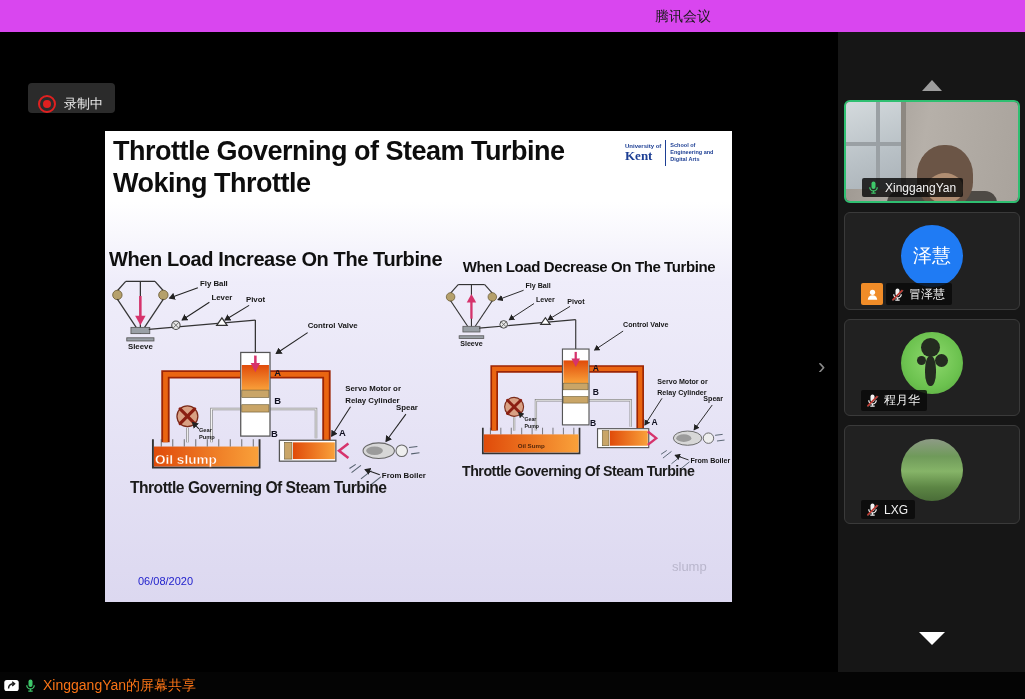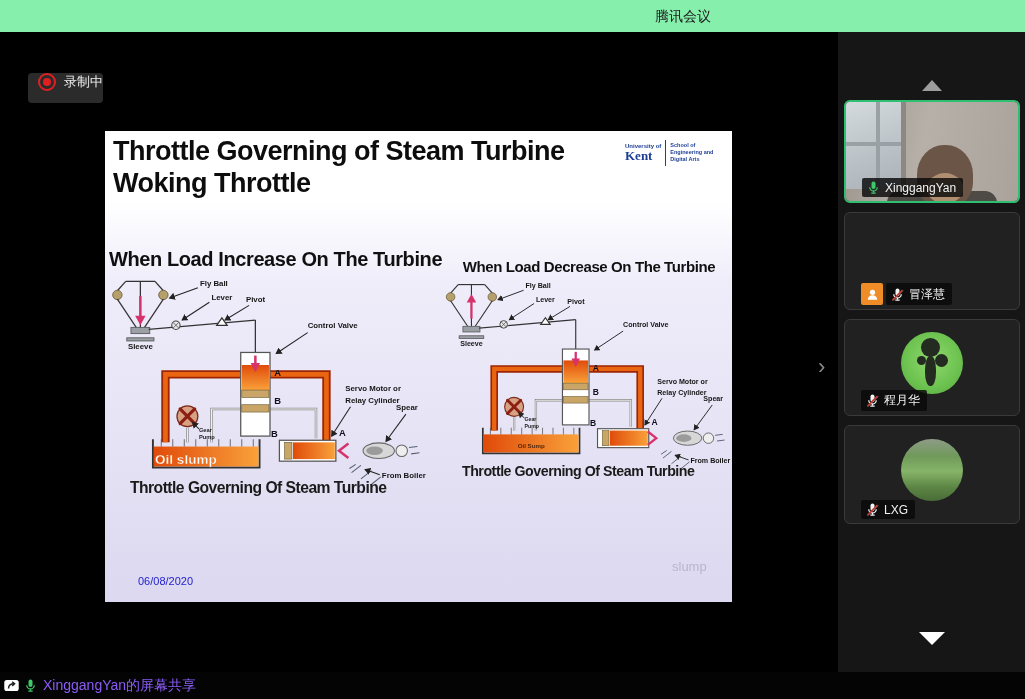--- a/index.html
+++ b/index.html
@@ -1,24 +1,24 @@
 <!DOCTYPE html>
 <html><head>
 <meta charset="utf-8">
 <style>
   html,body{margin:0;padding:0;}
   body{width:1025px;height:699px;overflow:hidden;background:#000;font-family:"Liberation Sans",sans-serif;position:relative;}
 
   
-  .titlebar{position:absolute;left:0;top:0;width:1025px;height:32px;background:#86efac;}
+  .titlebar{position:absolute;left:0;top:0;width:1025px;height:32px;background:#d946ef;}
   .titlebar .title{position:absolute;left:655px;top:8px;font-size:14px;color:#1b1b1b;}
 
   
   .stage{position:absolute;left:0;top:32px;width:838px;height:640px;background:#000;}
-  .rec-badge{position:absolute;left:28px;top:41px;height:30px;background:#2b2b2b;border-radius:4px;display:flex;align-items:flex-start;gap:8px;padding:0 0 0 10px;}
+  .rec-badge{position:absolute;left:28px;top:51px;height:30px;background:#2b2b2b;border-radius:4px;display:flex;align-items:flex-end;gap:8px;padding:0 12px 0 10px;}
   .rec-dot{width:14px;height:14px;border-radius:50%;border:2px solid #e02020;display:flex;align-items:center;justify-content:center;}
   .rec-dot i{display:block;width:8px;height:8px;border-radius:50%;background:#e02020;}
   .rec-badge span{color:#eee;font-size:13px;}
   .collapse-chevron{position:absolute;left:818px;top:324px;color:#8a8a8a;font-size:22px;line-height:22px;cursor:pointer;}
 
   
   .slide{position:absolute;left:105px;top:99px;width:627px;height:471px;background:linear-gradient(180deg,#ffffff 0%,#ffffff 15%,#efedfa 32%,#dcd8f0 100%);overflow:hidden;}
   .slide-title{position:absolute;left:8px;top:4px;font-size:27px;line-height:32px;font-weight:bold;color:#0d0d0d;letter-spacing:-0.5px;}
   .kent-logo{position:absolute;right:3px;top:4px;width:102px;height:33px;background:#fff;display:flex;align-items:center;gap:4px;padding:1px 2px;}
   .kent-left{display:flex;flex-direction:column;align-items:flex-start;}
@@ -109,21 +109,21 @@
   .vs-bar2{position:absolute;left:0;top:46%;width:100%;height:4px;background:#9aa0a4;}
   .vs-box{position:absolute;left:44%;top:56%;width:38px;height:26px;background:#8f988f;border-top:7px solid #b03a2e;}
   .vs-head{position:absolute;right:26%;bottom:-6px;width:56px;height:62px;background:#6b5546;border-radius:48% 48% 40% 40%;}
   .vs-face{position:absolute;left:10px;top:28px;width:36px;height:30px;background:#b08e72;border-radius:50% 50% 45% 45%;}
   .vs-shoulder{position:absolute;right:12%;bottom:-16px;width:110px;height:26px;background:#4e4a45;border-radius:12px 12px 0 0;}
 
   
   .footerbar{position:absolute;left:0;top:672px;width:1025px;height:27px;background:#040404;display:flex;align-items:center;padding-left:3px;box-sizing:border-box;gap:3px;}
   .share-icon{width:17px;height:17px;display:block;}
   .footer-mic{width:15px;height:15px;display:block;}
-  .share-text{color:#8b5cf6;font-size:14px;margin-left:2px;}
+  .share-text{color:#f97316;font-size:14px;margin-left:2px;}
 </style>
 </head>
 <body>
 
 <div class="titlebar">
   <div class="title">腾讯会议</div>
 </div>
 
 <div class="stage">
   <div class="rec-badge">
@@ -417,20 +417,21 @@
     <path class="micarc-on" d="M6 11.5a6 6 0 0 0 12 0"></path>
     <line class="micarc-on" x1="12" y1="17.5" x2="12" y2="20.5"></line>
     <line class="micarc-on" x1="8.5" y1="21" x2="15.5" y2="21"></line>
 
   </svg></span>
       <span class="pname">XinggangYan</span>
     </span>
         </div>
       </div>
       <div class="tile" style="height: 98px;">
+        <div class="av ini" style="background:#1f7bf4">泽慧</div>
         <div class="name-row">
           <span class="badge">
       <svg viewBox="0 0 24 24">
               <circle cx="12" cy="8.5" r="4.2" fill="#fff"></circle>
               <path d="M4.5 20.5a7.5 7.5 0 0 1 15 0z" fill="#fff"></path>
             </svg>
     </span>
     <span class="pill">
       <span class="mic"><svg viewBox="0 0 24 24">
     <path class="micbody-off" d="M12 2.5a3.2 3.2 0 0 1 3.2 3.2v5.6a3.2 3.2 0 0 1-6.4 0V5.7A3.2 3.2 0 0 1 12 2.5z"></path>

